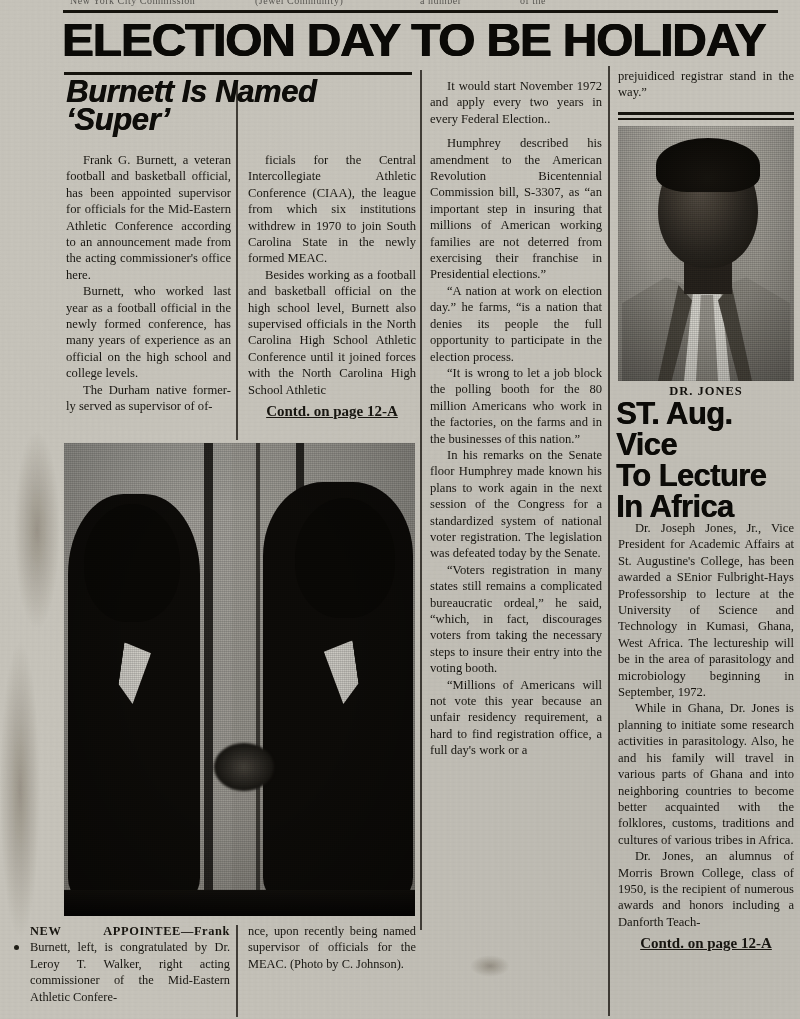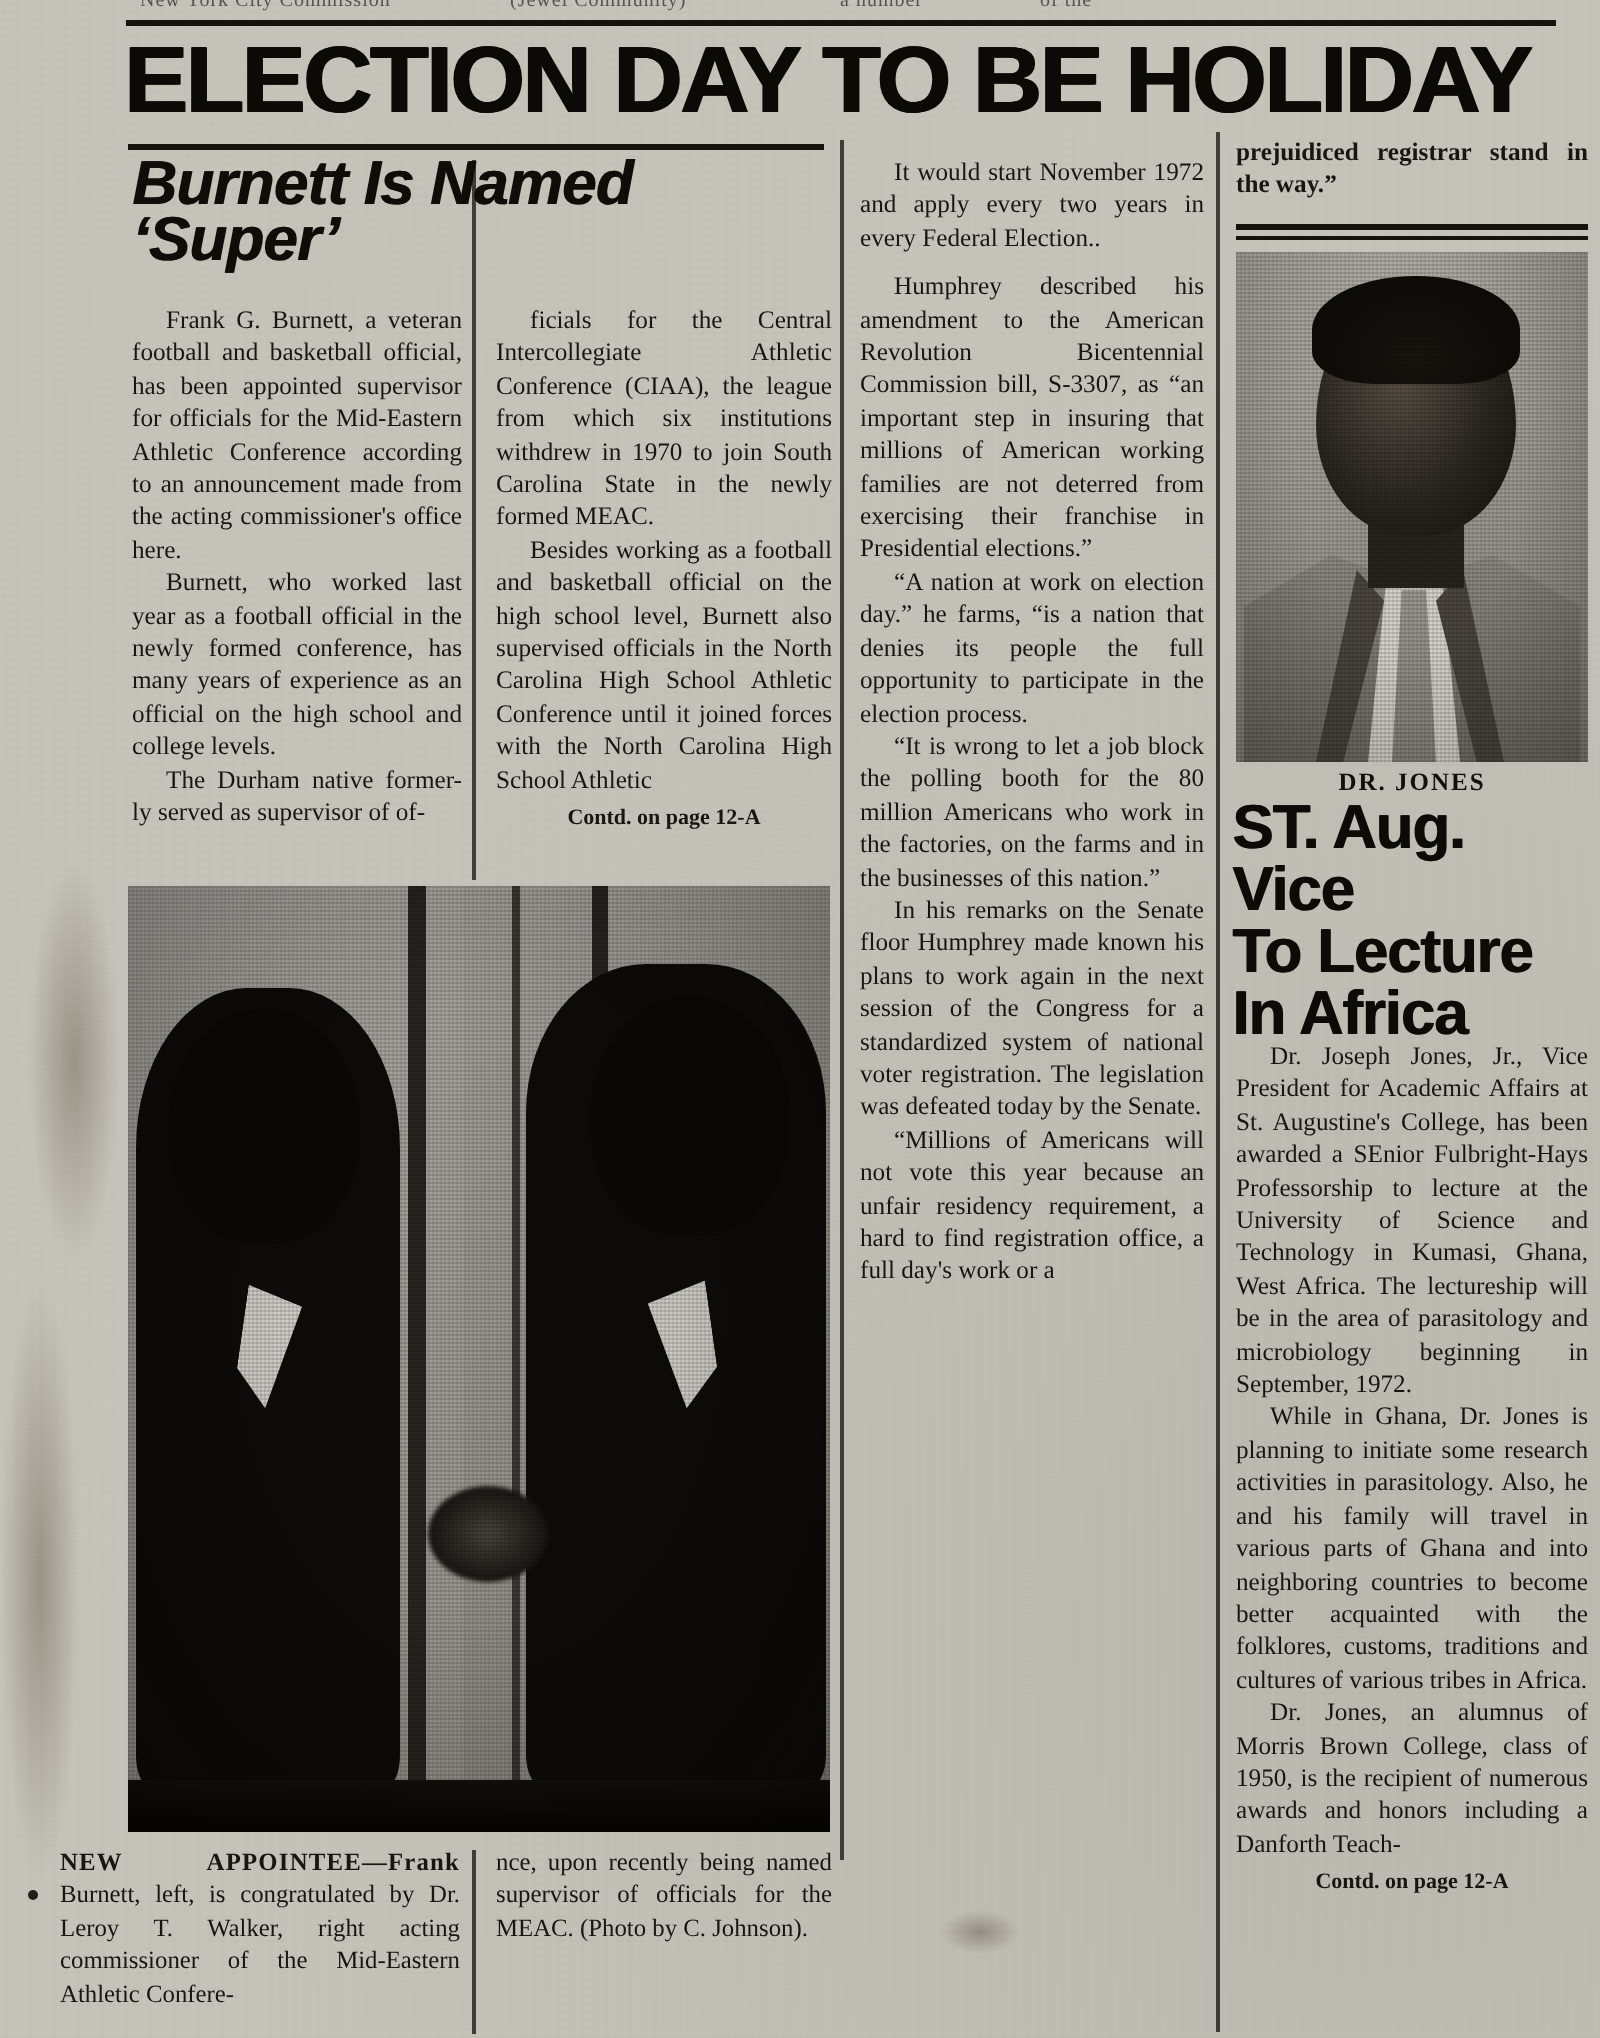--- a/index.html
+++ b/index.html
@@ -98,25 +98,26 @@
     line-height: 16.4px;
     text-align: justify;
     text-indent: 17px;
     color: #1a1813;
     -webkit-hyphens: none;
     hyphens: none;
   }
   .body p + p { margin-top: 0px; }
 
   .contd {
-    font-size: 11px;
+    font-size: 15px;
     text-align: center;
     margin-top: 5px;
     color: #1a1813;
     font-weight: bold;
+    text-decoration: underline;
   }
 
   .headline2 {
     font-family: "Liberation Sans", sans-serif;
     font-weight: bold;
     font-size: 31px;
     line-height: 31px;
     letter-spacing: -0.6px;
     color: #0e0d0a;
     text-shadow: 0.5px 0 0 #0e0d0a;
@@ -326,24 +327,25 @@
   <div class="col caption" style="left:248px; top:923px; width:168px;">
     <span>nce, upon recently being named supervisor of officials for the MEAC. (Photo by C. Johnson).</span>
   </div>
 
   <div class="col body" style="left:430px; top:70px; width:172px;">
     <p style="margin-top:8px;">It would start November 1972 and apply every two years in every Federal Election..</p>
     <p style="margin-top:8px;">Humphrey described his amendment to the American Revolution Bicentennial Commission bill, S-3307, as “an important step in insuring that millions of American working families are not deterred from exercising their franchise in Presidential elections.”</p>
     <p>“A nation at work on election day.” he farms, “is a nation that denies its people the full opportunity to participate in the election process.</p>
     <p>“It is wrong to let a job block the polling booth for the 80 million Americans who work in the factories, on the farms and in the businesses of this nation.”</p>
     <p>In his remarks on the Senate floor Humphrey made known his plans to work again in the next session of the Congress for a standardized system of national voter registration. The legislation was defeated today by the Senate.</p>
+    <p>“Voters registration in many states still remains a complicated bureaucratic ordeal,” he said, “which, in fact, discourages voters from taking the necessary steps to insure their entry into the voting booth.</p>
     <p>“Millions of Americans will not vote this year because an unfair residency requirement, a hard to find registration office, a full day's work or a</p>
   </div>
 
-  <div class="col body" style="left:618px; top:68px; width:176px;font-weight:bold;">
+  <div class="col body" style="left:618px; top:68px; width:176px;">
     <p style="text-indent:0;">prejuidiced registrar stand in the way.”</p>
   </div>
 
   <div class="rule-thick" style="left:618px; top:112px; width:176px; height:3px;"></div>
   <div class="rule-thick" style="left:618px; top:118px; width:176px; height:2px;"></div>
 
   <div class="photo" id="photo-drjones">
     <div class="bg"></div>
     <div class="suit"></div>
     <div class="shirt"></div>

